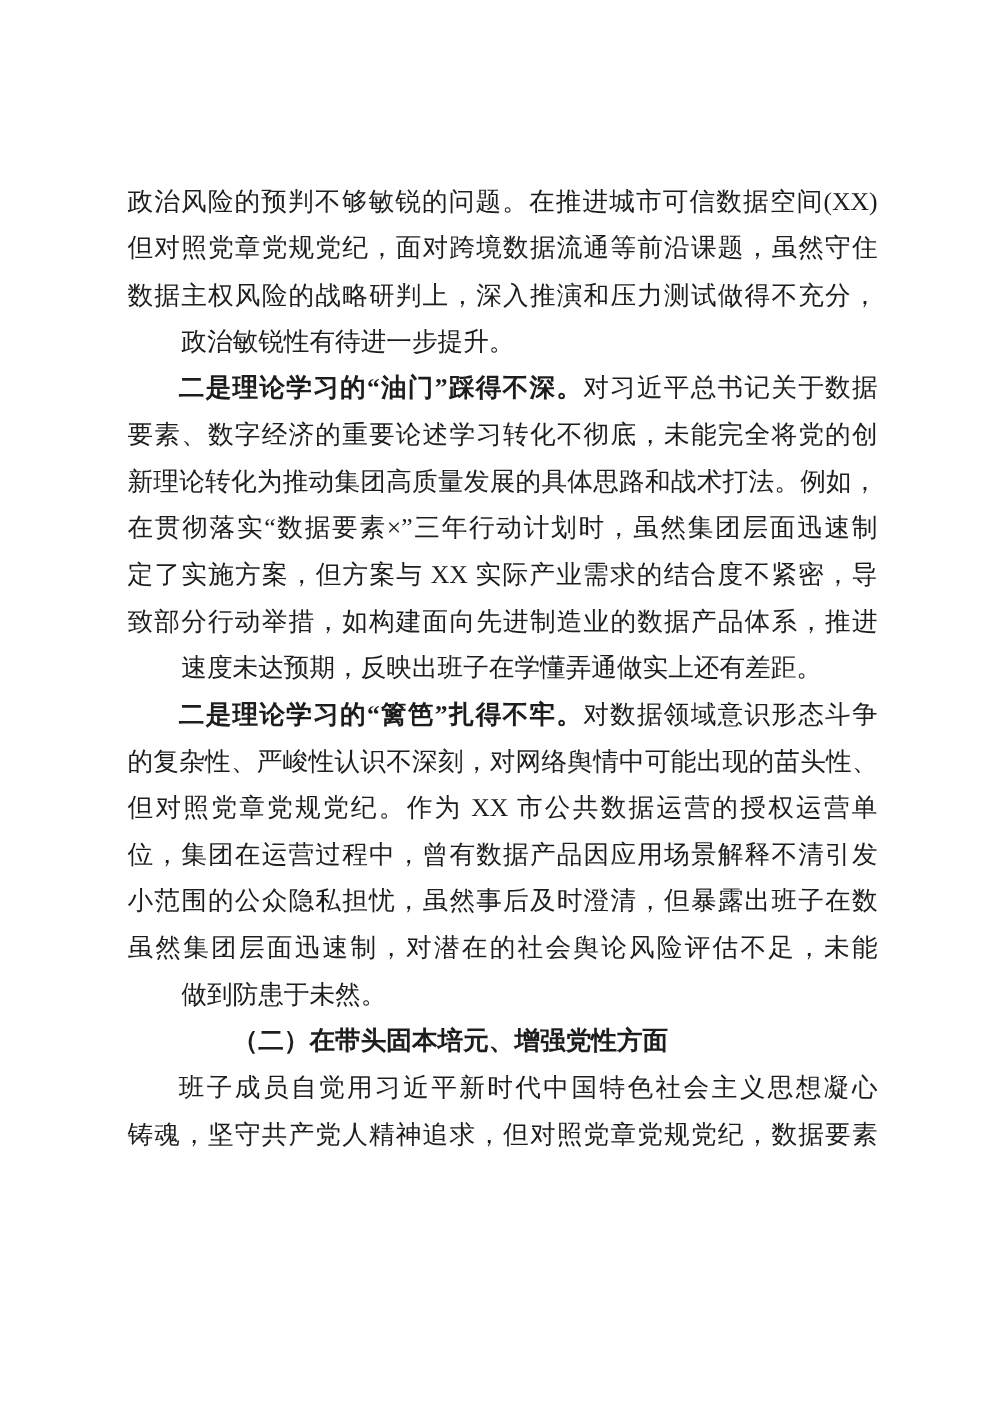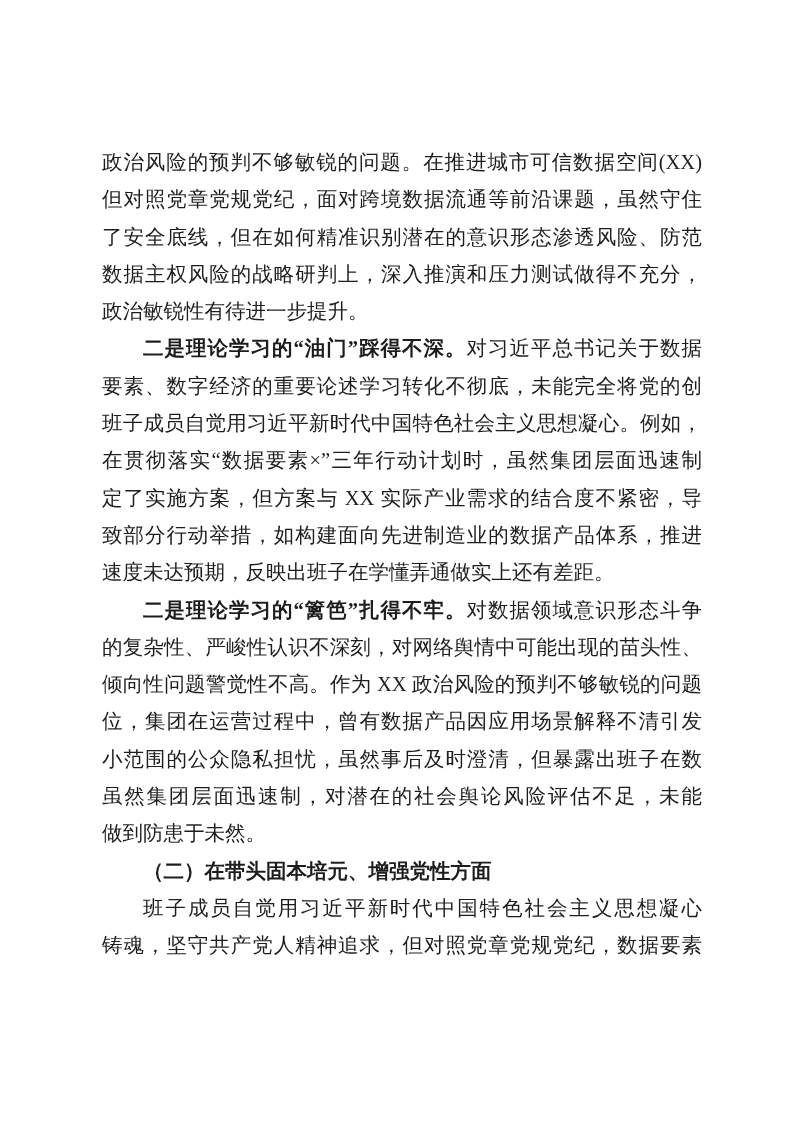--- a/index.html
+++ b/index.html
@@ -31,20 +31,21 @@
     line-height: 37.3px;
     height: 37.3px;
     text-align: justify;
     text-align-last: justify;
     text-justify: inter-character;
     white-space: normal;
     overflow: hidden;
   }
   .line.no-stretch {
     text-align-last: left;
+    margin-left: 43px;
   }
   .line.indent {
     text-indent: 2em;
     font-family: Liberation Serif, serif;
   }
   .run.bold {
     font-weight: 700;
   }
   .footer {
     position: absolute;
@@ -57,37 +58,36 @@
   }
 </style>
 </head>
 <body>
 
 <div class="page">
   <div class="body-text" id="doc-body">
       <div class="para">
         <div class="line"><span class="run">政治风险的预判不够敏锐的问题。在推进城市可信数据空间(XX)</span></div>
         <div class="line"><span class="run">但对照党章党规党纪，面对跨境数据流通等前沿课题，虽然守住</span></div>
-        <div class="line"><span class="run">了安全底线，但在如何精准识别潜在的意识形态渗透风险、防范</span></div>
         <div class="line"><span class="run">数据主权风险的战略研判上，深入推演和压力测试做得不充分，</span></div>
         <div class="line no-stretch"><span class="run">政治敏锐性有待进一步提升。</span></div>
       </div>
       <div class="para">
         <div class="line indent"><span class="run bold">二是理论学习的“油门”踩得不深。</span><span class="run">对习近平总书记关于数据</span></div>
         <div class="line"><span class="run">要素、数字经济的重要论述学习转化不彻底，未能完全将党的创</span></div>
-        <div class="line"><span class="run">班子成员自觉用习近平新时代中国特色社会主义思想凝心。例如，</span></div>
+        <div class="line"><span class="run">新理论转化为推动集团高质量发展的具体思路和战术打法。例如，</span></div>
         <div class="line"><span class="run">在贯彻落实“数据要素×”三年行动计划时，虽然集团层面迅速制</span></div>
         <div class="line"><span class="run">定了实施方案，但方案与 XX 实际产业需求的结合度不紧密，导</span></div>
         <div class="line"><span class="run">致部分行动举措，如构建面向先进制造业的数据产品体系，推进</span></div>
         <div class="line no-stretch"><span class="run">速度未达预期，反映出班子在学懂弄通做实上还有差距。</span></div>
       </div>
       <div class="para">
         <div class="line indent"><span class="run bold">二是理论学习的“篱笆”扎得不牢。</span><span class="run">对数据领域意识形态斗争</span></div>
         <div class="line"><span class="run">的复杂性、严峻性认识不深刻，对网络舆情中可能出现的苗头性、</span></div>
-        <div class="line"><span class="run">倾向性问题警觉性不高。作为 XX 政治风险的预判不够敏锐的问题</span></div>
+        <div class="line"><span class="run">但对照党章党规党纪。作为 XX 市公共数据运营的授权运营单</span></div>
         <div class="line"><span class="run">位，集团在运营过程中，曾有数据产品因应用场景解释不清引发</span></div>
         <div class="line"><span class="run">小范围的公众隐私担忧，虽然事后及时澄清，但暴露出班子在数</span></div>
         <div class="line"><span class="run">虽然集团层面迅速制，对潜在的社会舆论风险评估不足，未能</span></div>
         <div class="line no-stretch"><span class="run">做到防患于未然。</span></div>
       </div>
       <div class="para">
         <div class="line indent no-stretch"><span class="run bold">（二）在带头固本培元、增强党性方面</span></div>
       </div>
       <div class="para">
         <div class="line indent"><span class="run">班子成员自觉用习近平新时代中国特色社会主义思想凝心</span></div>

